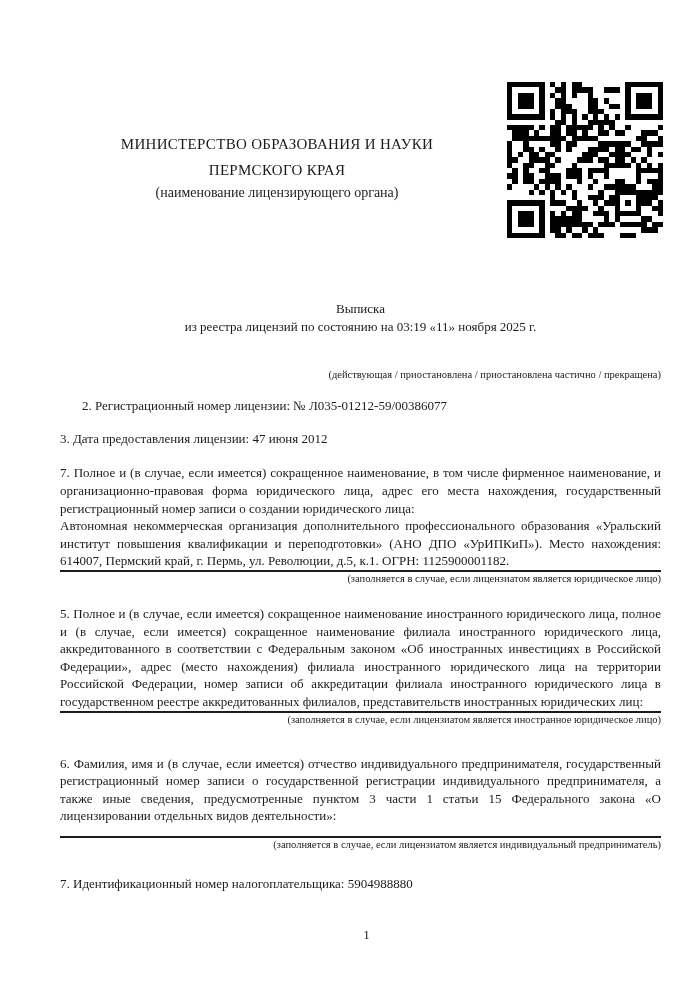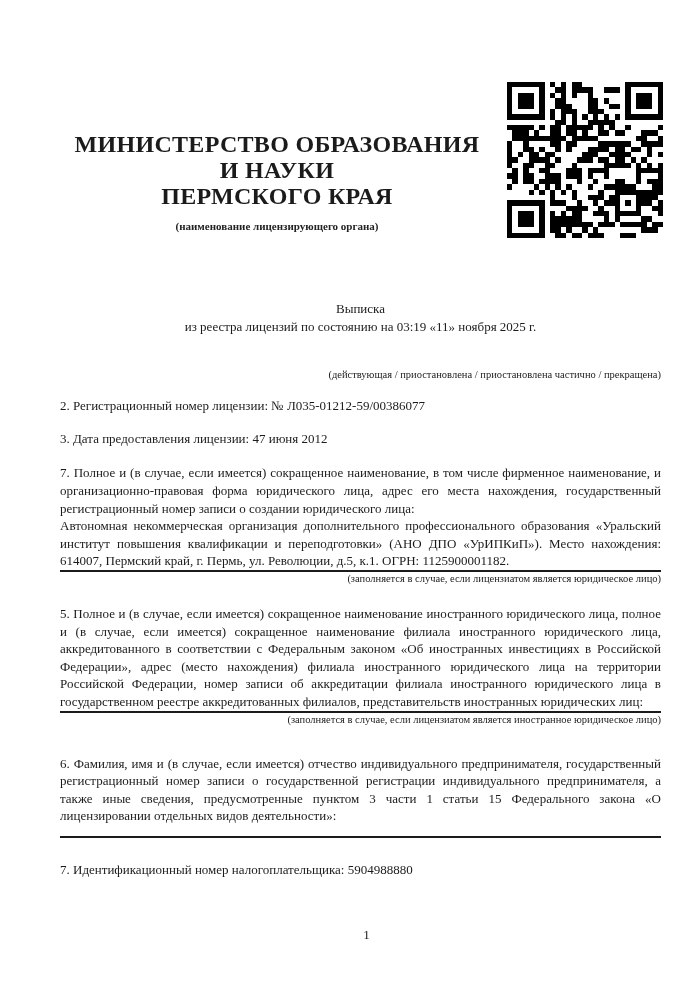--- a/index.html
+++ b/index.html
@@ -10,39 +10,39 @@
     color:#1b1b1b;
     font-family:"Liberation Serif","DejaVu Serif",serif;
     overflow:hidden;
   }
   
   .doc-header{
     position:absolute;left:66px;top:131px;width:422px;
     text-align:center;
   }
   .ministry-line{
-    font-weight:bold;font-size:24px;line-height:26px;letter-spacing:.3px;
+    font-weight:normal;font-size:15px;line-height:26px;letter-spacing:.3px;
   }
   .ministry-caption{
-    font-size:11px;line-height:14px;margin-top:10px;color:#222;font-weight:bold;
+    font-size:14px;line-height:14px;margin-top:3px;color:#222;
   }
   .qr{
     position:absolute;left:507px;top:82px;width:156px;height:156px;
   }
   .qr svg{width:100%;height:100%;shape-rendering:crispEdges;}
   
   .body-col{
     position:absolute;left:60px;top:300px;width:601px;
     font-size:13px;line-height:17.6px;
   }
   .doc-title{text-align:center;}
   .doc-title div{white-space:nowrap;}
   .item{margin:0;}
   .item-1{margin-top:33px;}
-  .item-2{margin-top:15px;}
+  .item-2{margin-top:15px;margin-left:22px;}
   .item-3{margin-top:15px;}
   .item-4{margin-top:17px;}
   .item-5{margin-top:19px;}
   .item-6{margin-top:28px;}
   .item-7{margin-top:23px;}
   .para{text-align:justify;}
   .note{
     font-size:10.5px;line-height:14px;text-align:right;
     margin-left:-33px; 
     color:#222;
@@ -543,20 +543,21 @@
 
     <div class="item item-5">
       <div class="para">5. Полное и (в случае, если имеется) сокращенное наименование иностранного юридического лица, полное и (в случае, если имеется) сокращенное наименование филиала иностранного юридического лица, аккредитованного в соответствии с Федеральным законом «Об иностранных инвестициях в Российской Федерации», адрес (место нахождения) филиала иностранного юридического лица на территории Российской Федерации, номер записи об аккредитации филиала иностранного юридического лица в государственном реестре аккредитованных филиалов, представительств иностранных юридических лиц:</div>
       <div class="rule"></div>
       <div class="note">(заполняется в случае, если лицензиатом является иностранное юридическое лицо)</div>
     </div>
 
     <div class="item item-6">
       <div class="para">6. Фамилия, имя и (в случае, если имеется) отчество индивидуального предпринимателя, государственный регистрационный номер записи о государственной регистрации индивидуального предпринимателя, а также иные сведения, предусмотренные пунктом 3 части 1 статьи 15 Федерального закона «О лицензировании отдельных видов деятельности»:</div>
       <div class="rule rule-gap"></div>
+      <div class="note">(заполняется в случае, если лицензиатом является индивидуальный предприниматель)</div>
     </div>
 
     <div class="item item-7">
       <div>7. Идентификационный номер налогоплательщика: 5904988880</div>
     </div>
 
   </div>
 
   <div class="page-number">1</div>
 

